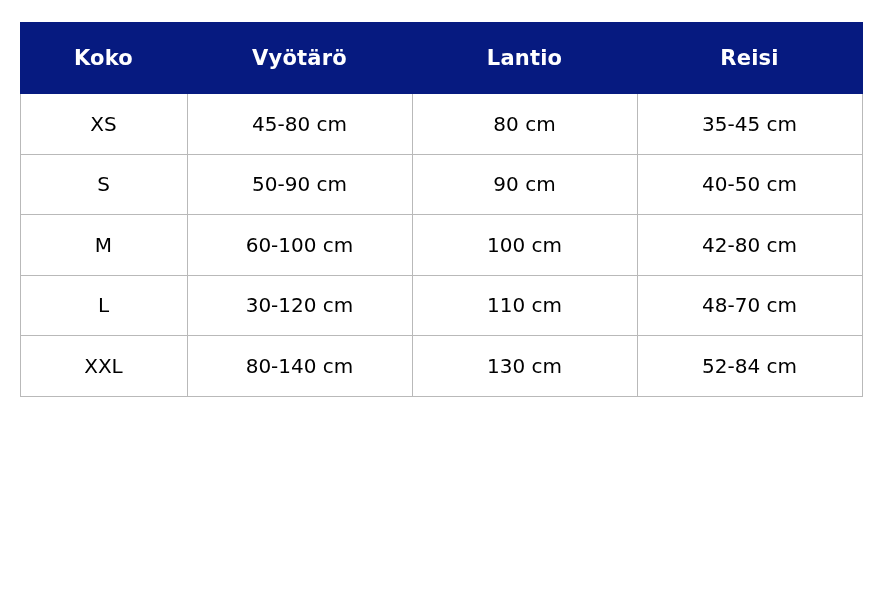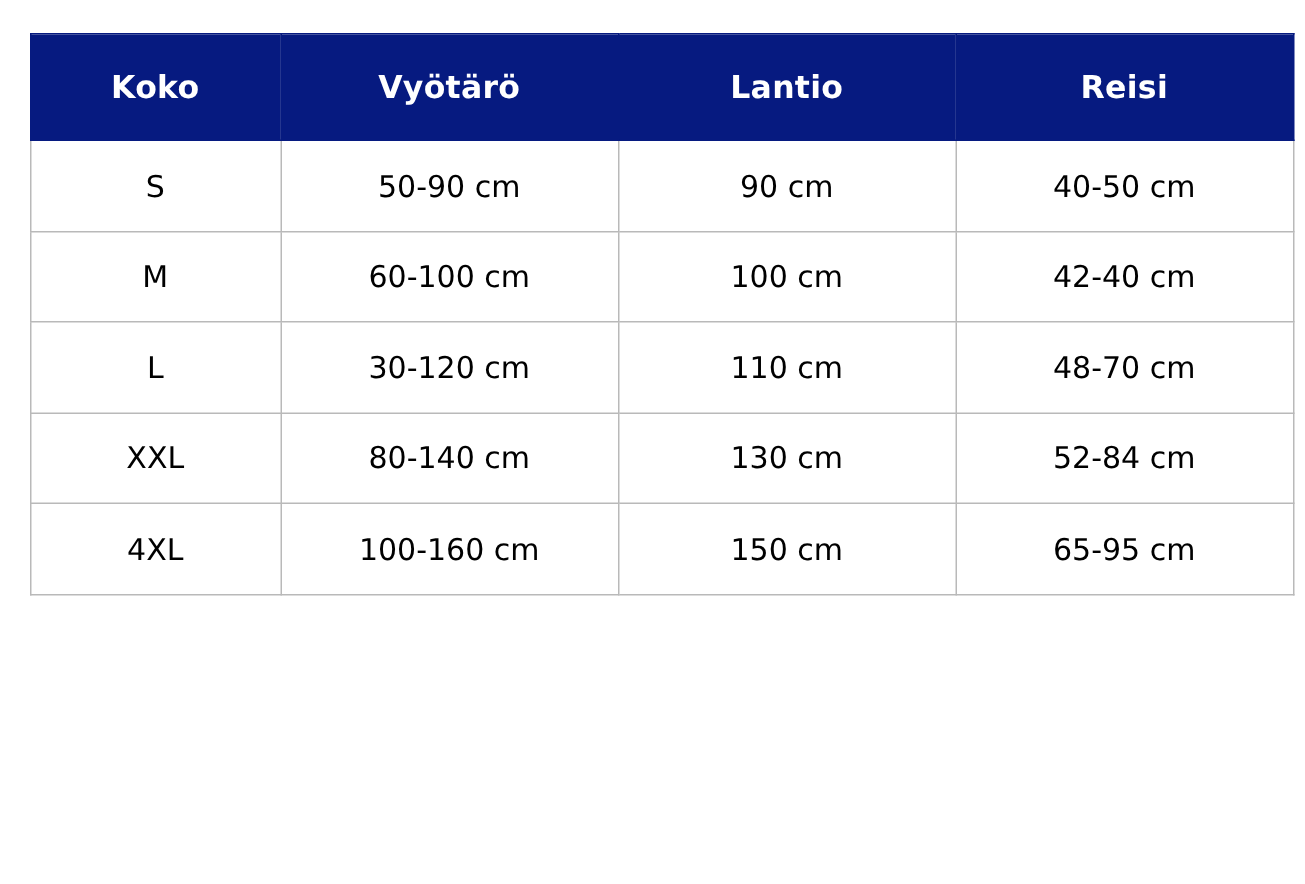--- a/index.html
+++ b/index.html
@@ -68,44 +68,44 @@
     <thead>
       <tr>
         <th>Koko</th>
         <th>Vyötärö</th>
         <th>Lantio</th>
         <th>Reisi</th>
       </tr>
     </thead>
     <tbody>
       <tr>
+        <td>XS</td>
+        <td>45-80 cm</td>
+        <td>80 cm</td>
+        <td>35-45 cm</td>
+      </tr>
+      <tr>
         <td>S</td>
         <td>50-90 cm</td>
         <td>90 cm</td>
         <td>40-50 cm</td>
       </tr>
       <tr>
         <td>M</td>
         <td>60-100 cm</td>
         <td>100 cm</td>
-        <td>42-40 cm</td>
+        <td>42-80 cm</td>
       </tr>
       <tr>
         <td>L</td>
         <td>30-120 cm</td>
         <td>110 cm</td>
         <td>48-70 cm</td>
       </tr>
       <tr>
         <td>XXL</td>
         <td>80-140 cm</td>
         <td>130 cm</td>
         <td>52-84 cm</td>
       </tr>
-      <tr>
-        <td>4XL</td>
-        <td>100-160 cm</td>
-        <td>150 cm</td>
-        <td>65-95 cm</td>
-      </tr>
     </tbody>
   </table>
 </div>
 
 </body></html>

